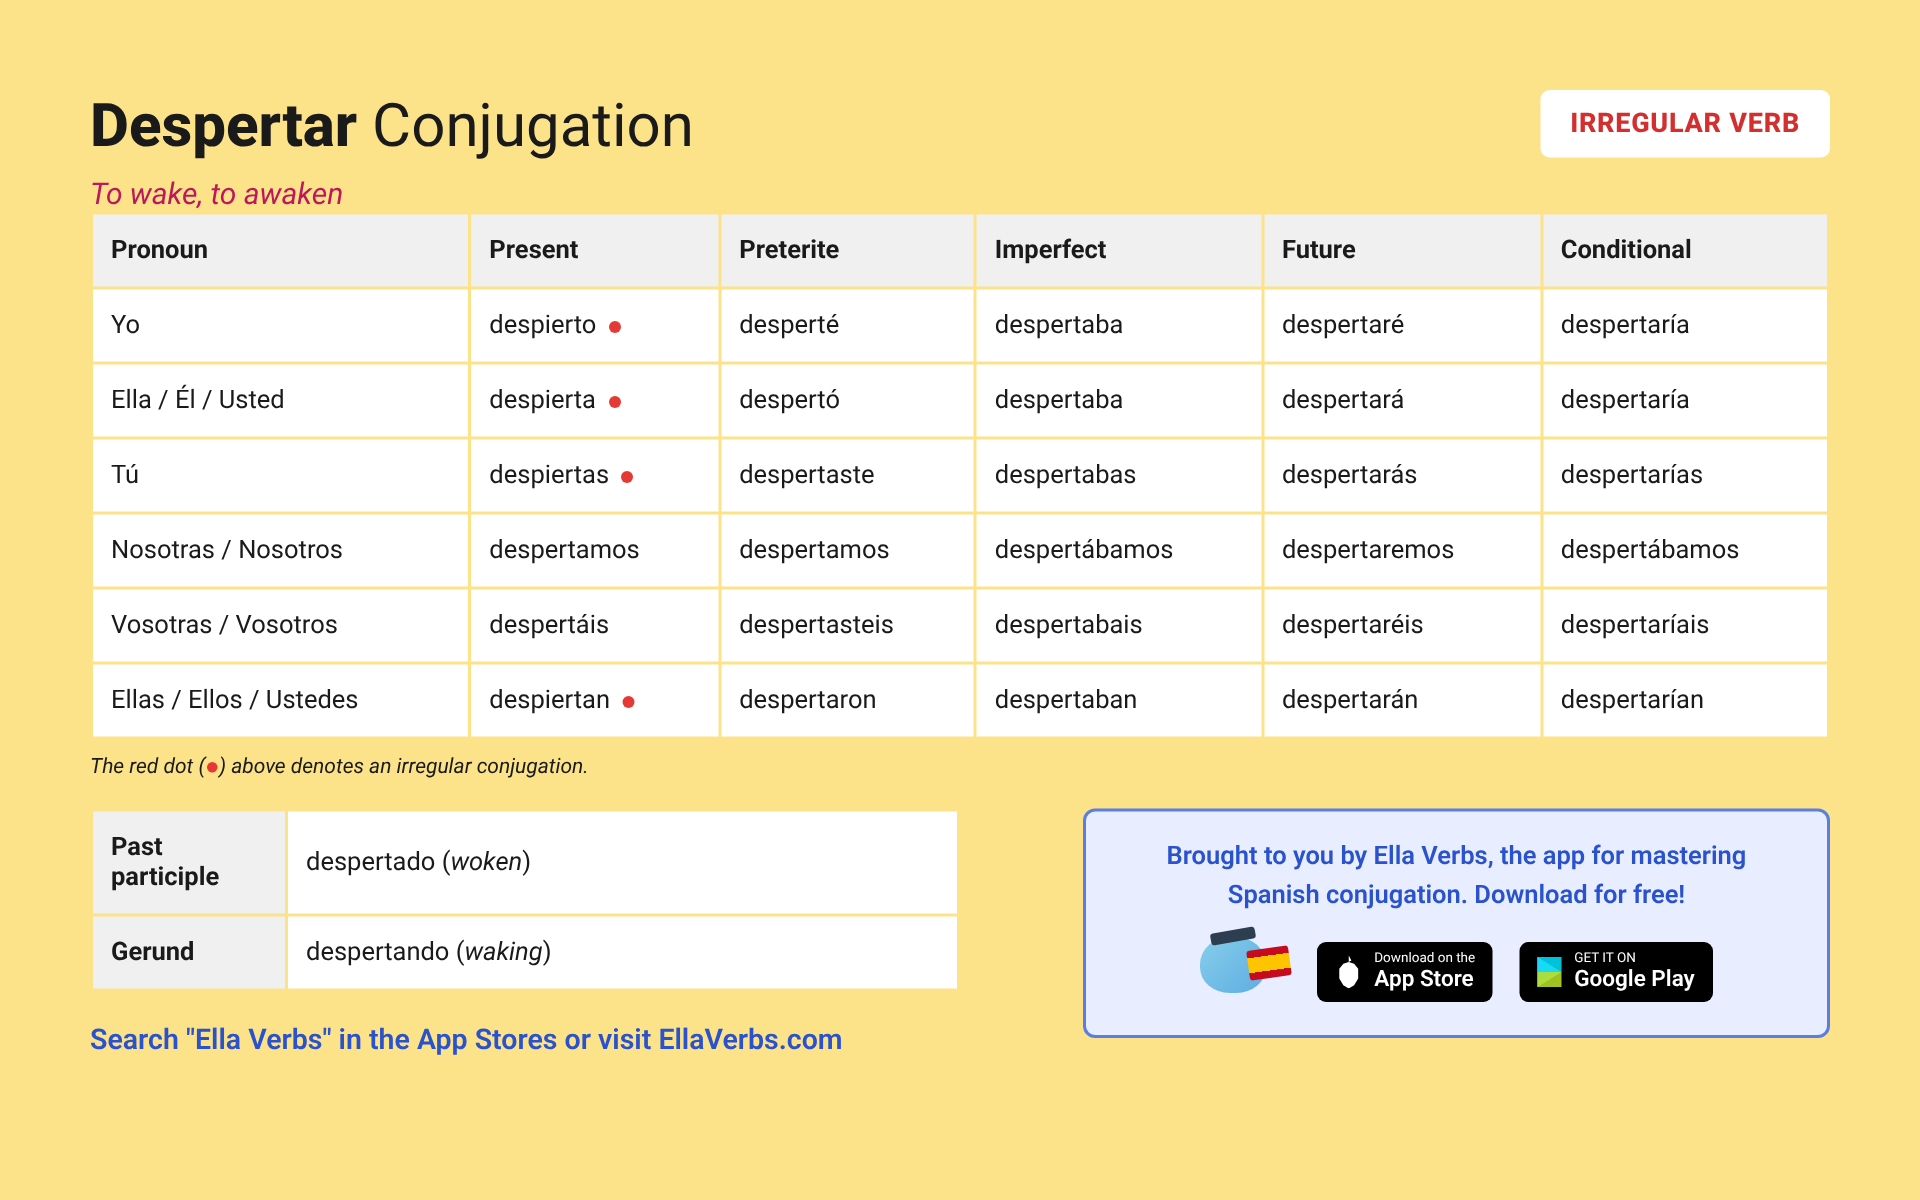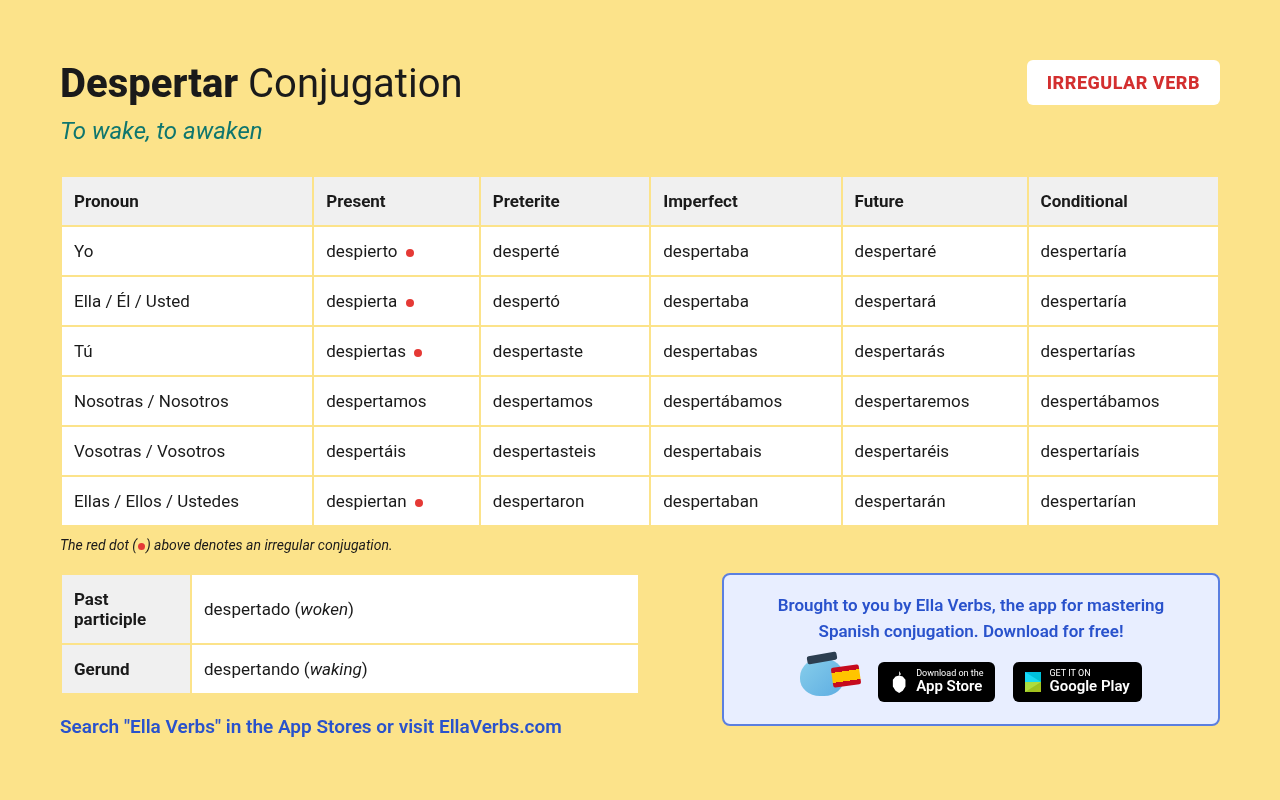--- a/index.html
+++ b/index.html
@@ -11,35 +11,34 @@
       font-family: -apple-system, BlinkMacSystemFont, "Segoe UI", Roboto, Helvetica, Arial, sans-serif;
       background: #FCE38A;
       width: 1280px;
       height: 800px;
       padding: 60px;
     }
     .header {
       display: flex;
       justify-content: space-between;
       align-items: flex-start;
-      margin-bottom: 30px;
     }
     .title-block h1 {
       font-size: 40px;
       color: #1a1a1a;
       font-weight: 400;
       margin-bottom: 10px;
     }
     .title-block h1 .verb {
       font-weight: 800;
     }
     .subtitle {
-      font-size: 24px;
+      font-size: 20px;
       font-style: italic;
-      color: #0f766e;
+      color: #be185d;
     }
     .badge {
       background: #fff;
       color: #D32F2F;
       font-weight: 800;
       font-size: 18px;
       padding: 12px 20px;
       border-radius: 6px;
       letter-spacing: 0.5px;
     }

